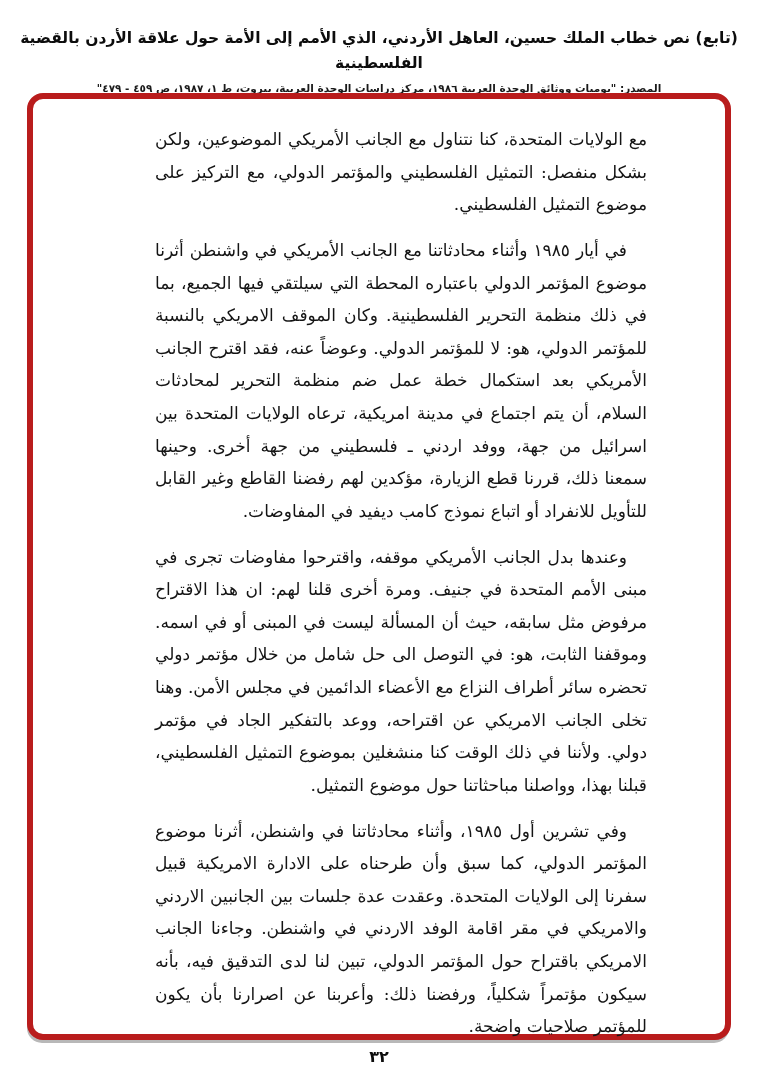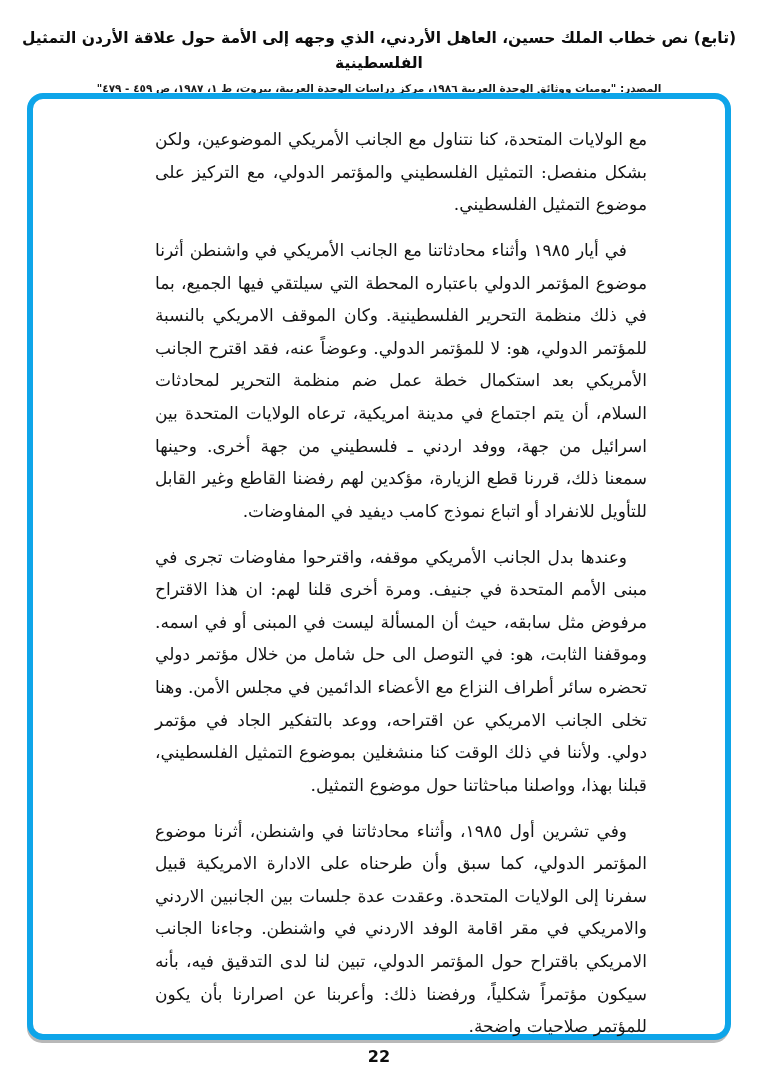--- a/index.html
+++ b/index.html
@@ -38,21 +38,21 @@
     font-weight: bold;
     font-size: 10.5px;
     color: #1a1a1a;
   }
   .green-frame {
     position: absolute;
     left: 27px;
     top: 93px;
     width: 692px;
     height: 935px;
-    border: 6px solid #0ea5e9;
+    border: 6px solid #b91c1c;
     border-radius: 16px;
     box-shadow: -1px 4px 0 -1px rgba(125,125,125,0.55);
     background: #ffffff;
     box-sizing: content-box;
   }
   .text-column {
     position: absolute;
     top: 24px;
     right: 78px;
     width: 492px;
@@ -82,29 +82,29 @@
     font-size: 16px;
     color: #0d0d0d;
   }
 </style>
 </head>
 <body>
 
 <div class="page">
 
   <header class="doc-header">
-    <div class="doc-title">(تابع) نص خطاب الملك حسين، العاهل الأردني، الذي وجهه إلى الأمة حول علاقة الأردن التمثيل الفلسطينية</div>
+    <div class="doc-title">(تابع) نص خطاب الملك حسين، العاهل الأردني، الذي الأمم إلى الأمة حول علاقة الأردن بالقضية الفلسطينية</div>
     <div class="doc-source">المصدر: "يوميات ووثائق الوحدة العربية ١٩٨٦، مركز دراسات الوحدة العربية، بيروت، ط ١، ١٩٨٧، ص ٤٥٩ - ٤٧٩"</div>
   </header>
 
   <div class="green-frame">
     <div class="text-column">
       <p class="para continuation">مع الولايات المتحدة، كنا نتناول مع الجانب الأمريكي الموضوعين، ولكن بشكل منفصل: التمثيل الفلسطيني والمؤتمر الدولي، مع التركيز على موضوع التمثيل الفلسطيني.</p>
       <p class="para">في أيار ١٩٨٥ وأثناء محادثاتنا مع الجانب الأمريكي في واشنطن أثرنا موضوع المؤتمر الدولي باعتباره المحطة التي سيلتقي فيها الجميع، بما في ذلك منظمة التحرير الفلسطينية. وكان الموقف الامريكي بالنسبة للمؤتمر الدولي، هو: لا للمؤتمر الدولي. وعوضاً عنه، فقد اقترح الجانب الأمريكي بعد استكمال خطة عمل ضم منظمة التحرير لمحادثات السلام، أن يتم اجتماع في مدينة امريكية، ترعاه الولايات المتحدة بين اسرائيل من جهة، ووفد اردني ـ فلسطيني من جهة أخرى. وحينها سمعنا ذلك، قررنا قطع الزيارة، مؤكدين لهم رفضنا القاطع وغير القابل للتأويل للانفراد أو اتباع نموذج كامب ديفيد في المفاوضات.</p>
       <p class="para">وعندها بدل الجانب الأمريكي موقفه، واقترحوا مفاوضات تجرى في مبنى الأمم المتحدة في جنيف. ومرة أخرى قلنا لهم: ان هذا الاقتراح مرفوض مثل سابقه، حيث أن المسألة ليست في المبنى أو في اسمه. وموقفنا الثابت، هو: في التوصل الى حل شامل من خلال مؤتمر دولي تحضره سائر أطراف النزاع مع الأعضاء الدائمين في مجلس الأمن. وهنا تخلى الجانب الامريكي عن اقتراحه، ووعد بالتفكير الجاد في مؤتمر دولي. ولأننا في ذلك الوقت كنا منشغلين بموضوع التمثيل الفلسطيني، قبلنا بهذا، وواصلنا مباحثاتنا حول موضوع التمثيل.</p>
       <p class="para">وفي تشرين أول ١٩٨٥، وأثناء محادثاتنا في واشنطن، أثرنا موضوع المؤتمر الدولي، كما سبق وأن طرحناه على الادارة الامريكية قبيل سفرنا إلى الولايات المتحدة. وعقدت عدة جلسات بين الجانبين الاردني والامريكي في مقر اقامة الوفد الاردني في واشنطن. وجاءنا الجانب الامريكي باقتراح حول المؤتمر الدولي، تبين لنا لدى التدقيق فيه، بأنه سيكون مؤتمراً شكلياً، ورفضنا ذلك: وأعربنا عن اصرارنا بأن يكون للمؤتمر صلاحيات واضحة.</p>
 
     </div>
   </div>
 
-  <div class="page-number">22</div>
+  <div class="page-number">٣٢</div>
 
 </div>
 
 </body></html>

